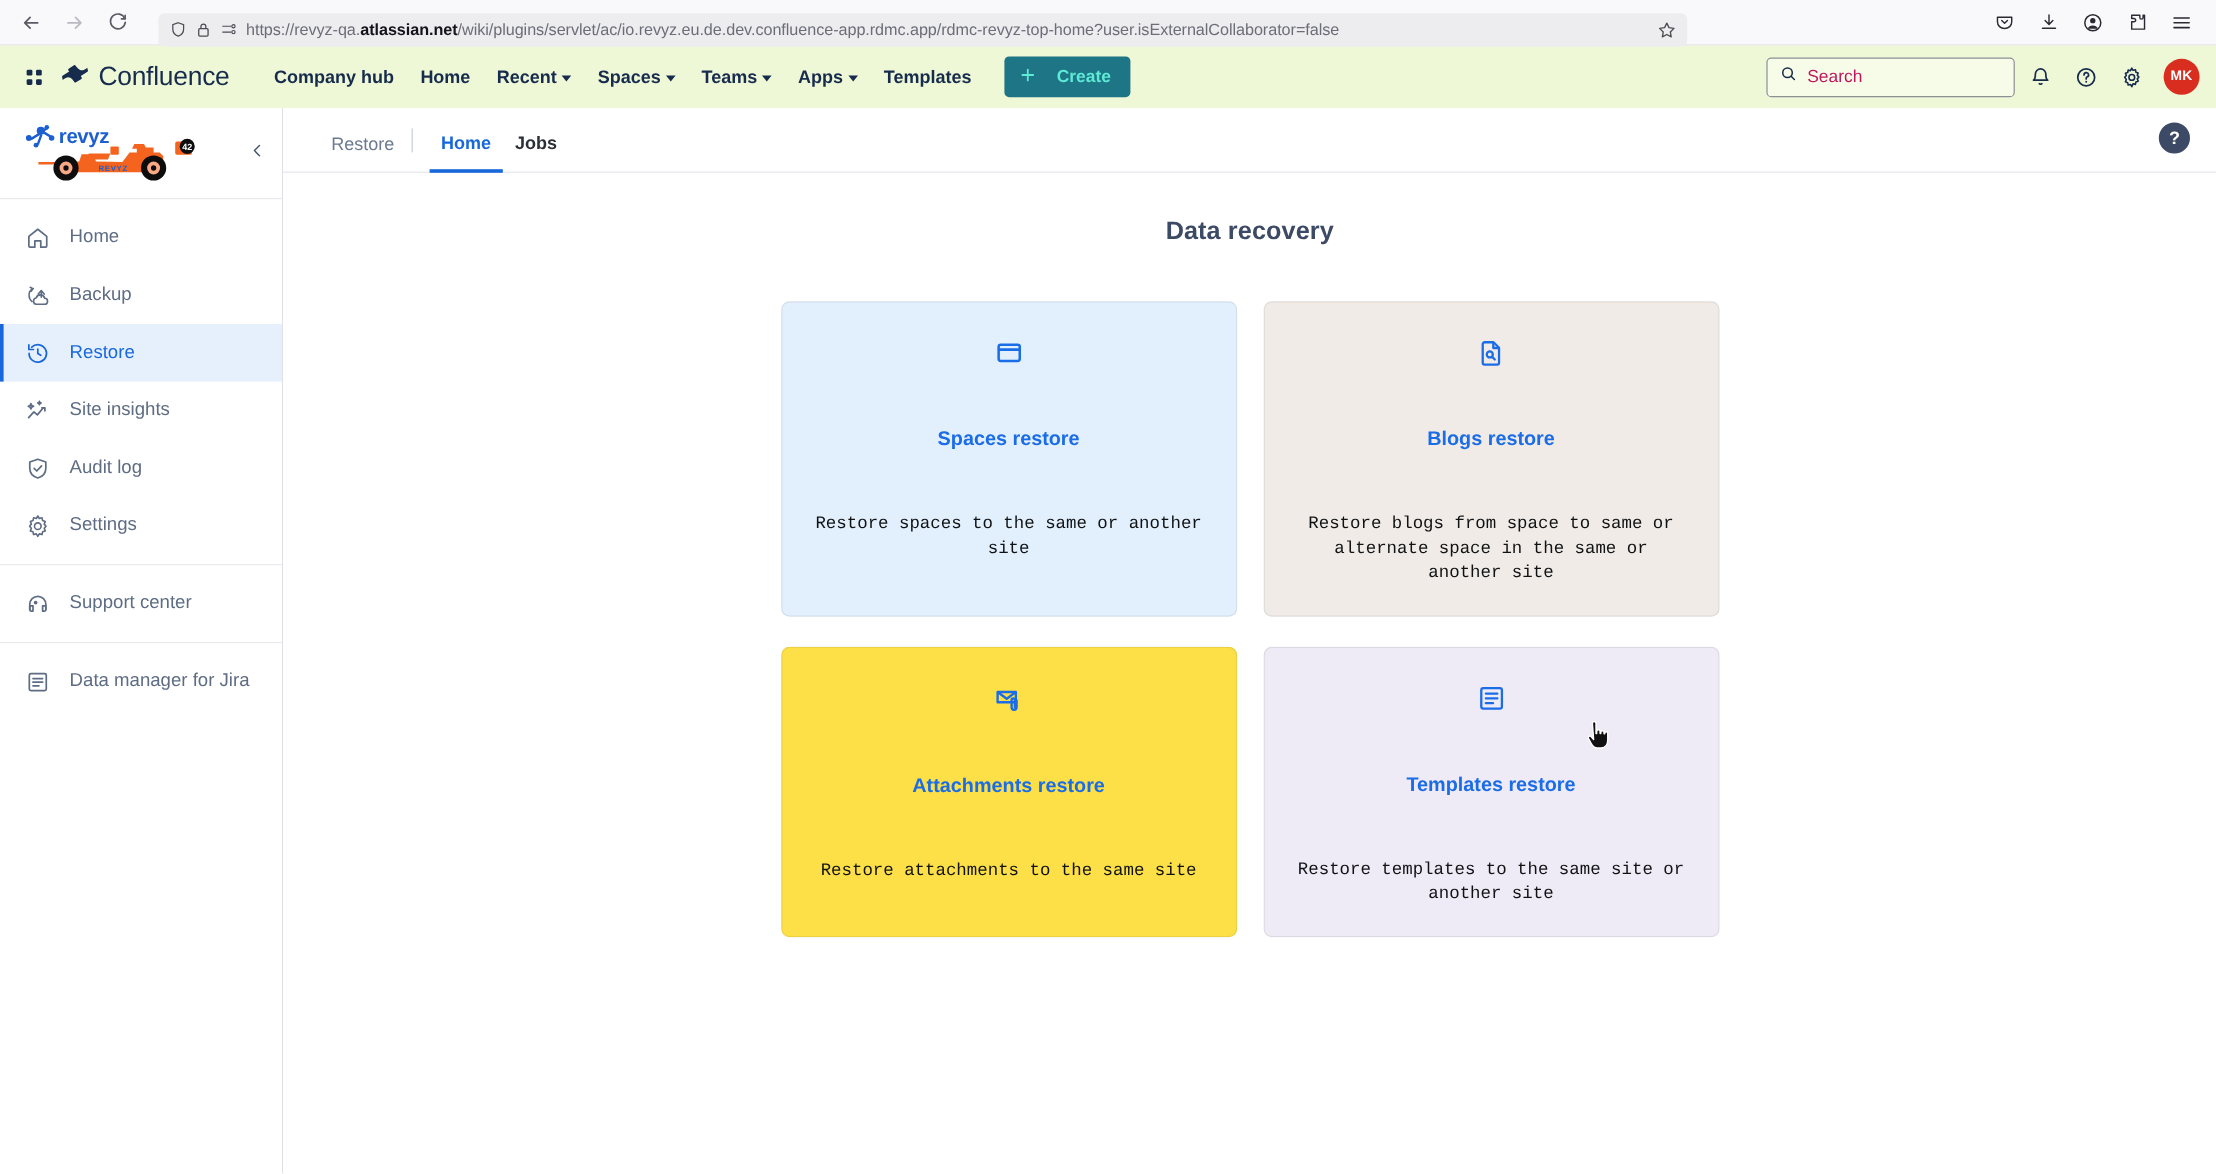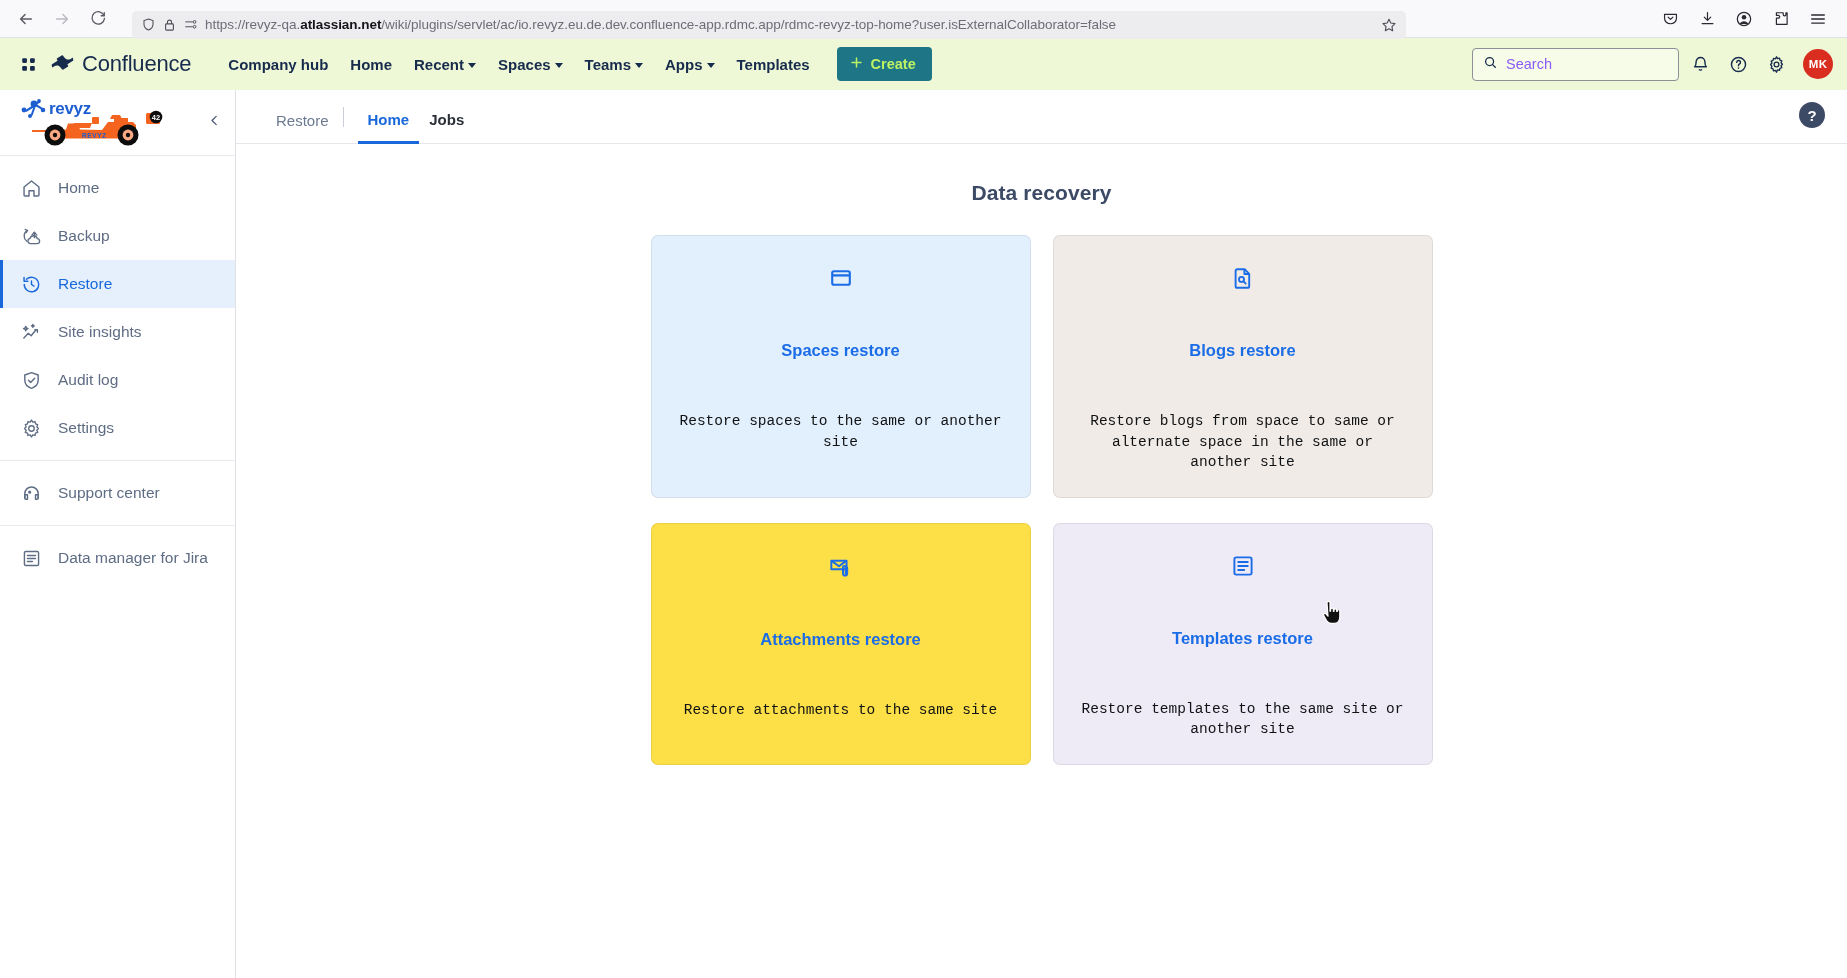--- a/index.html
+++ b/index.html
@@ -84,41 +84,41 @@
   .cf-navitem {
     font-size: 15px; font-weight: 600; color: #172b4d;
     padding: 7px 11px; border-radius: 4px;
     display: flex; align-items: center; gap: 4px;
     white-space: nowrap;
   }
   .chev { width: 0; height: 0; border-left: 4px solid transparent; border-right: 4px solid transparent; border-top: 5px solid #172b4d; display:inline-block; margin-top:2px;}
   .cf-create {
     margin-left: 16px;
     background: #1d7586;
-    color: #bef264;
+    color: #5eead4;
     font-size: 14.5px;
     font-weight: 600;
     border: none;
     border-radius: 4px;
     height: 34px;
     padding: 0 16px 0 12px;
-    display: flex; align-items: center; gap: 7px;
+    display: flex; align-items: center; gap: 17px;
     cursor: pointer;
   }
   .cf-right { margin-left: auto; display: flex; align-items: center; gap: 4px; }
   .cf-search {
     width: 207px; height: 33px;
     border: 1px solid #8c9097;
     border-radius: 4px;
     background: #f7fce9;
     display: flex; align-items: center;
     gap: 8px; padding: 0 10px;
     color: #172b4d;
   }
-  .cf-search-ph { font-size: 14.5px; color: #8b5cf6; }
+  .cf-search-ph { font-size: 14.5px; color: #be185d; }
   .cf-iconbtn {
     width: 34px; height: 34px;
     display: flex; align-items: center; justify-content: center;
     color: #172b4d; border-radius: 50%;
   }
   .cf-avatar {
     width: 30px; height: 30px; border-radius: 50%;
     background: #d92d20; color: #fff;
     display: flex; align-items: center; justify-content: center;
     font-size: 11.5px; font-weight: 700; letter-spacing: 0.3px;
@@ -130,21 +130,21 @@
 
   
   .sidebar {
     width: 236px;
     background: #fff;
     border-right: 1px solid #dfe1e6;
     flex: 0 0 236px;
     display: flex; flex-direction: column;
   }
   .logo-row {
-    height: 66px;
+    height: 76px;
     display: flex; align-items: center;
     padding: 0 8px 0 14px;
     border-bottom: 1px solid #e8eaed;
     position: relative;
   }
   .logo-art { width: 160px; height: 52px; flex: 0 0 auto;}
   .collapse-btn {
     margin-left: auto;
     width: 26px; height: 26px;
     display: flex; align-items: center; justify-content: center;
@@ -202,21 +202,21 @@
     display: flex; align-items: center; justify-content: center;
     font-size: 15px; font-weight: 700; cursor: pointer;
   }
 
   .content { flex: 1 1 auto; padding-top: 37px; overflow: hidden; }
   .page-title {
     text-align: center;
     font-size: 21px; font-weight: 700;
     color: #3c4a66;
     letter-spacing: 0.1px;
-    margin-bottom: 30px;
+    margin-bottom: 46px;
   }
   .card-grid {
     display: flex; justify-content: center; gap: 22px;
     margin-bottom: 25px;
   }
   .card {
     width: 380px;
     min-height: 182px;
     border-radius: 7px;
     border: 1px solid rgba(0,0,0,0.07);

